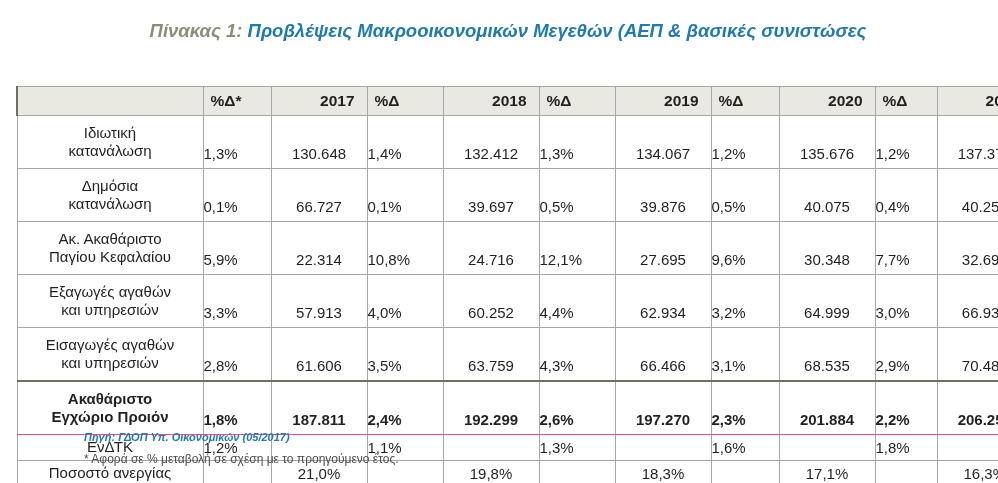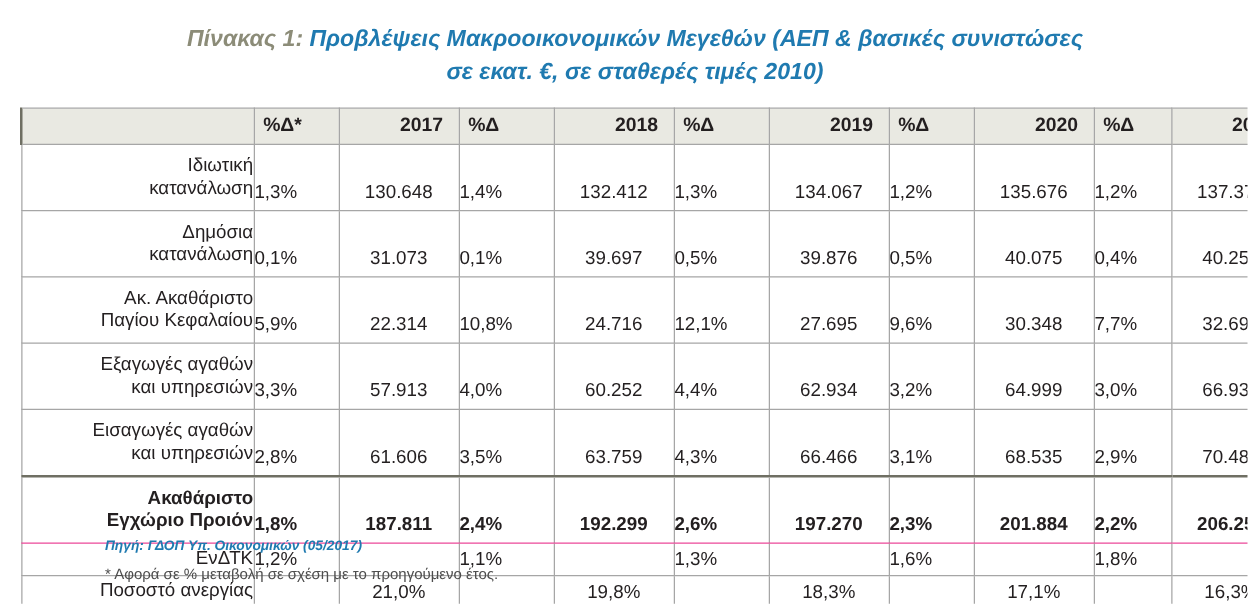--- a/index.html
+++ b/index.html
@@ -74,21 +74,21 @@
   }
   thead th.h-year.last {
     border-right: 2px solid #6f6f63;
   }
   tbody td {
     height: 25px;
   }
   td.label {
     border-left: 2px solid #6f6f63;
     padding-left: 8px;
-    text-align: right;
+    text-align: center;
     font-size: 15px;
     line-height: 1.22;
   }
   td.pct {
     text-align: left;
     padding-left: 7px;
     font-size: 15px;
   }
   td.val {
     text-align: center;
@@ -141,21 +141,20 @@
   }
 </style>
 </head>
 <body>
 
 <div class="page">
 
   <div class="title-block">
     <span class="tnum">Πίνακας 1:</span>
     <span>Προβλέψεις Μακροοικονομικών Μεγεθών (ΑΕΠ &amp; βασικές συνιστώσες</span><br>
-    <span>σε εκατ. €, σε σταθερές τιμές 2010)</span>
   </div>
 
   <div class="table-wrap">
     <table class="macro">
       <colgroup>
         <col style="width:186px">
         <col style="width:68px">
           <col style="width:96px">
         <col style="width:76px">
           <col style="width:96px">
@@ -222,21 +221,21 @@
 
         <tr class="tall">
           <td class="label">
             <span class="lbl2">Δημόσια</span>
             <span class="lbl2">κατανάλωση</span>
           </td>
           <td class="pct">
               <span class="cellnum">0,1%</span>
             </td>
           <td class="val">
-              <span class="cellnum">31.073</span>
+              <span class="cellnum">66.727</span>
             </td>
           <td class="pct">
               <span class="cellnum">0,1%</span>
             </td>
           <td class="val">
               <span class="cellnum">39.697</span>
             </td>
           <td class="pct">
               <span class="cellnum">0,5%</span>
             </td>

